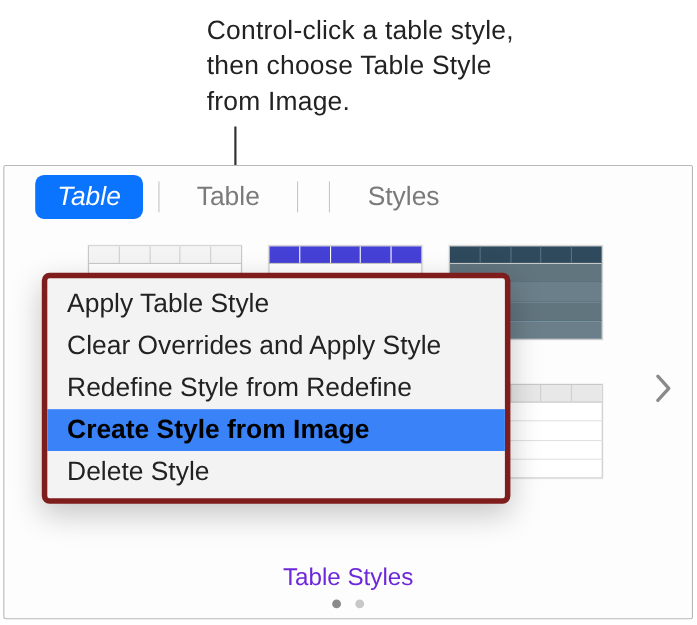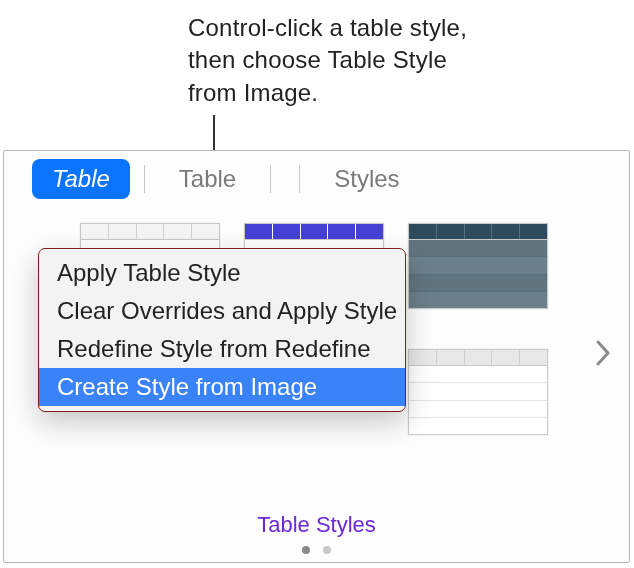--- a/index.html
+++ b/index.html
@@ -146,39 +146,40 @@
   .dots span {
     display:inline-block; width:8px; height:8px; border-radius:50%;
     background:#c8c8c8; margin:0 4px;
   }
   .dots span.active { background:#8a8a8a; }
 
   .context-menu {
     position: absolute;
     left: 38px;
     top: 248px;
-    width: 368px;
+    width: 426px;
     background: #f3f3f3;
-    border: 1px solid #7f1d1d;
+    border: 5px solid #7f1d1d;
     border-radius: 7px;
     box-shadow: 0 10px 28px rgba(0,0,0,0.22);
     padding: 5px 0;
     z-index: 10;
   }
   .menu-item {
     font-size: 24px;
     color: #222;
     padding: 5px 18px;
     white-space: nowrap;
     cursor: default;
     user-select:none;
   }
   .menu-item.highlight {
     background: #3a82f7;
-    color: #ffffff;
+    color: #000000;
+    font-weight: bold;
   }
 </style>
 </head>
 <body>
 
 <div class="callout">
   <span>Control-click a table style,</span><br>
   <span>then choose Table Style</span><br>
   <span>from Image.</span>
 </div>
@@ -275,13 +276,14 @@
     <span></span>
   </div>
 
 </div>
 
 <div class="context-menu">
   <div class="menu-item">Apply Table Style</div>
   <div class="menu-item">Clear Overrides and Apply Style</div>
   <div class="menu-item">Redefine Style from Redefine</div>
   <div class="menu-item highlight">Create Style from Image</div>
+  <div class="menu-item">Delete Style</div>
 </div>
 
 </body></html>

